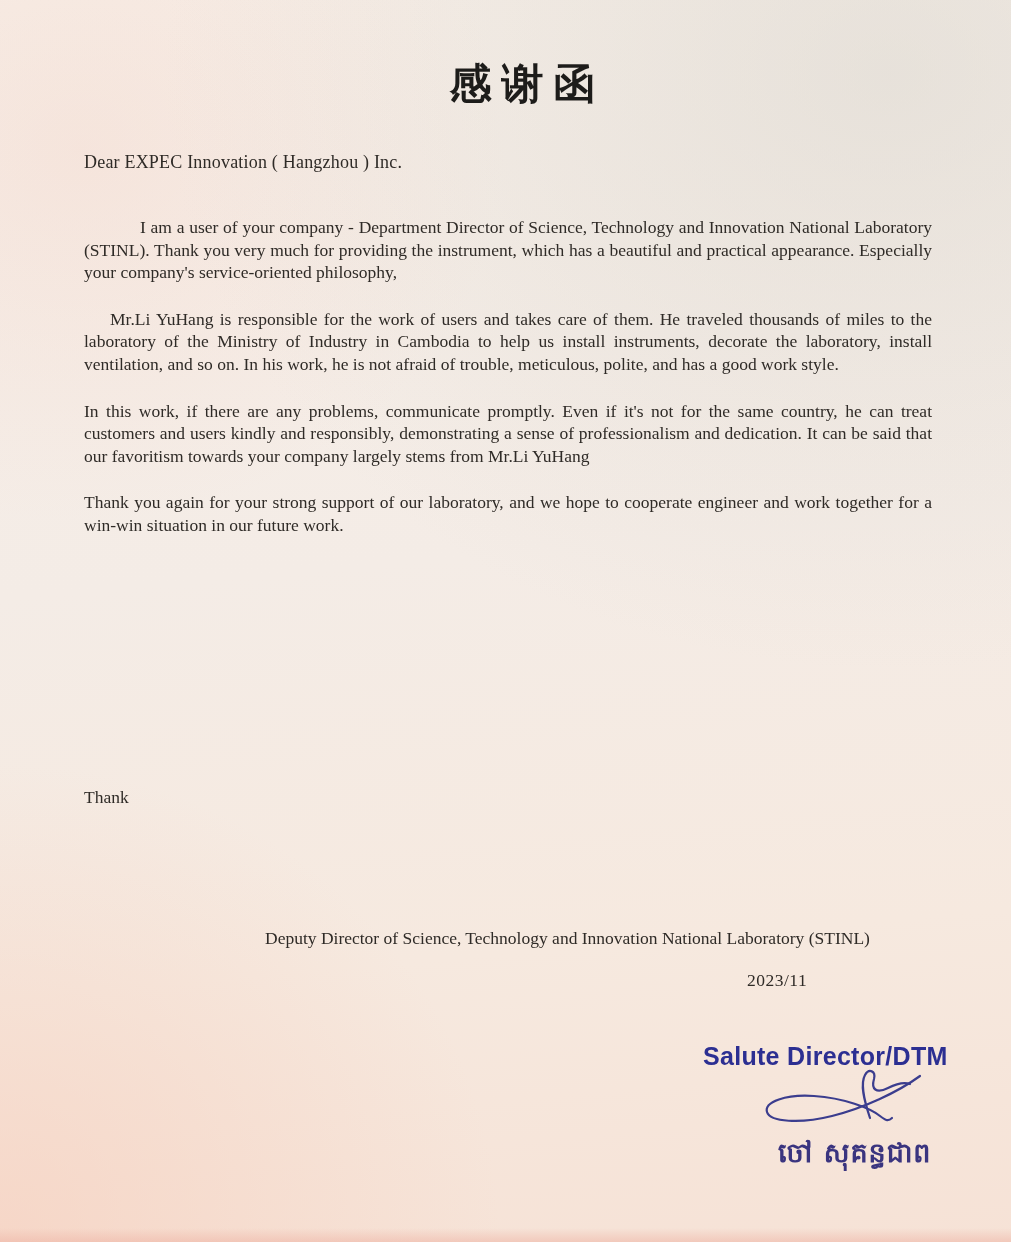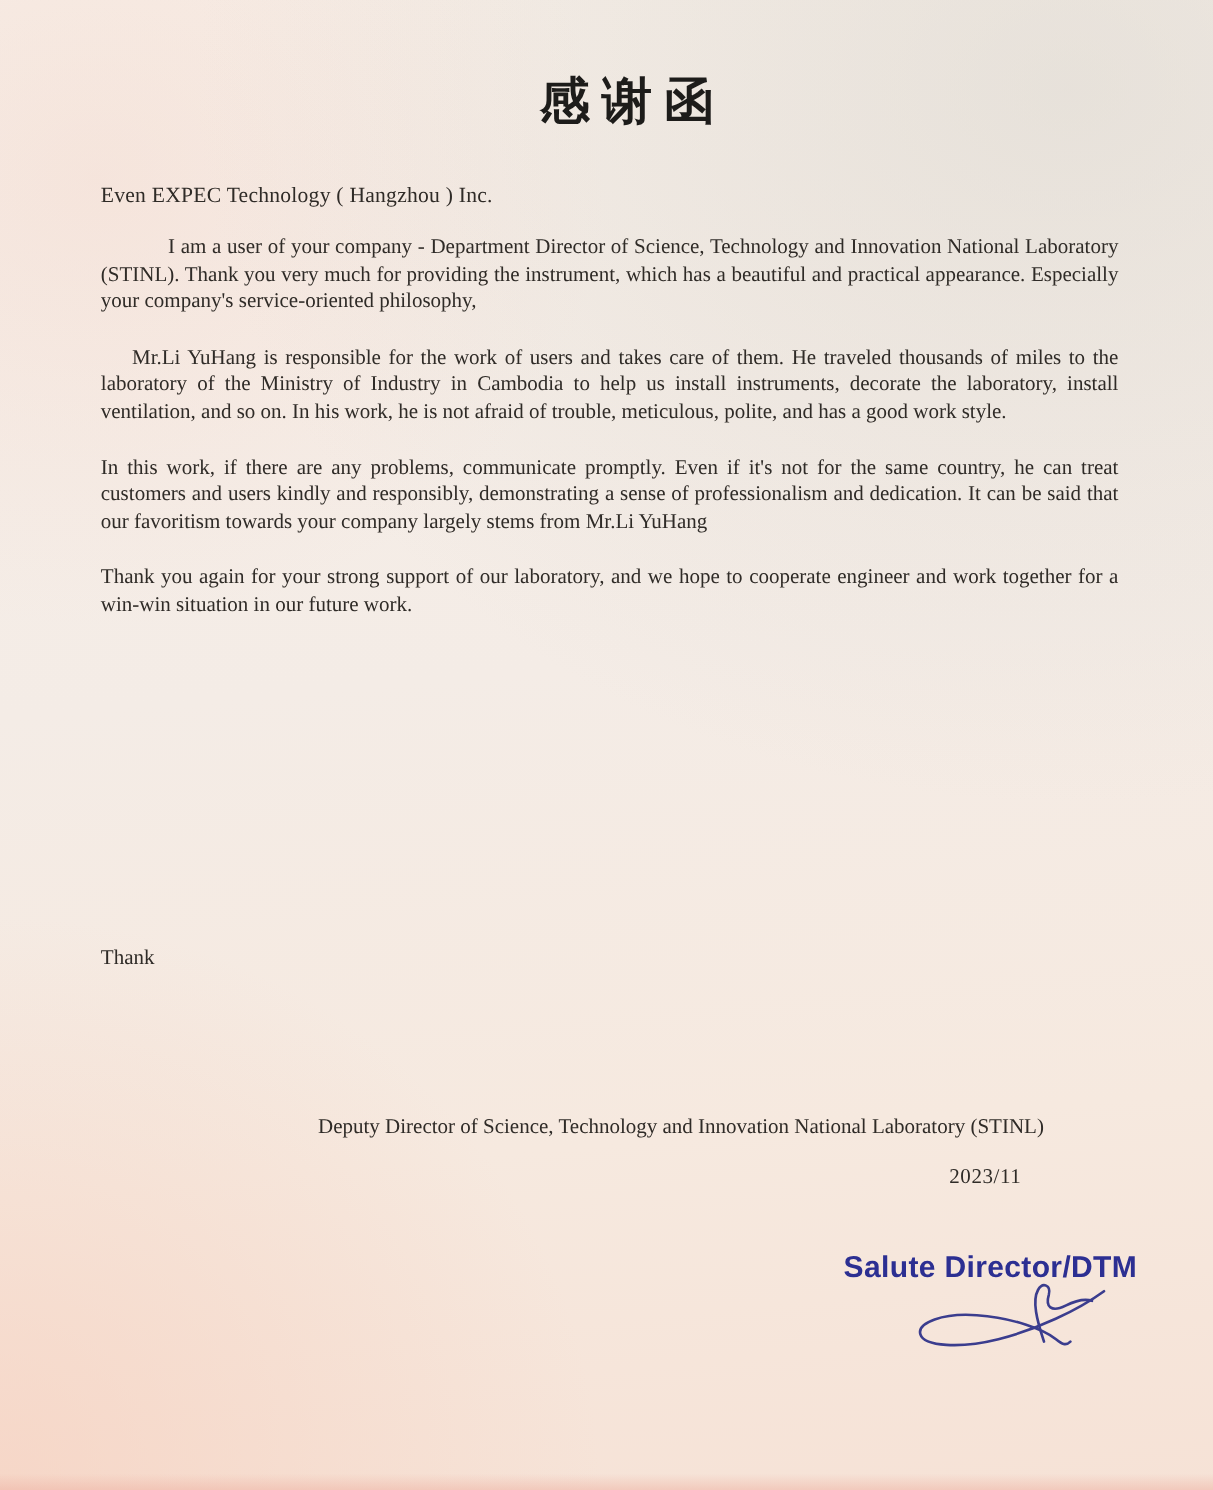--- a/index.html
+++ b/index.html
@@ -25,41 +25,41 @@
     font-family:Liberation Serif, serif;
     font-size:42px;font-weight:700;letter-spacing:10px;
     color:#1d1c1a;
     padding-left:22px;
   }
   .salutation{
     position:absolute;left:84px;top:152px;
     font-size:18px;letter-spacing:0.2px;
   }
   .body{
-    position:absolute;left:84px;top:194px;width:848px;
+    position:absolute;left:84px;top:216px;width:848px;
     font-size:17.5px;line-height:22.6px;
     text-align:justify;
   }
   .para{margin:0 0 24px 0;}
   .para.indent-lg{text-indent:56px;}
   .para.indent-sm{text-indent:26px;}
   .promote{
     position:absolute;left:84px;top:694px;
     font-size:17.5px;
   }
   .closing{
     position:absolute;left:84px;top:787px;
     font-size:17.5px;
   }
   .org-line{
     position:absolute;left:265px;top:928px;
     font-size:17.5px;white-space:nowrap;text-align:right;
   }
   .date-line{
-    position:absolute;left:791px;top:970px;
+    position:absolute;left:747px;top:970px;
     font-size:17.5px;letter-spacing:0.5px;
   }
   .dtm-line{
     position:absolute;left:703px;top:1042px;
     font-family:"Liberation Sans", sans-serif;
     font-size:25px;font-weight:600;letter-spacing:0.3px;
     color:#2c2f92;
   }
   .signature-svg{
     position:absolute;left:752px;top:1066px;
@@ -71,21 +71,21 @@
     font-family:"DejaVu Sans", sans-serif;
   }
 </style>
 </head>
 <body>
 
 <div class="page">
 
   <h1 class="title">感谢函</h1>
 
-  <div class="salutation">Even EXPEC Technology ( Hangzhou ) Inc.</div>
+  <div class="salutation">Dear EXPEC Innovation ( Hangzhou ) Inc.</div>
 
   <div class="body">
     <p class="para indent-lg">I am a user of your company - Department Director of Science, Technology and Innovation National Laboratory (STINL). Thank you very much for providing the instrument, which has a beautiful and practical appearance. Especially your company's service-oriented philosophy,</p>
     <p class="para indent-sm">Mr.Li YuHang is responsible for the work of users and takes care of them. He traveled thousands of miles to the laboratory of the Ministry of Industry in Cambodia to help us install instruments, decorate the laboratory, install ventilation, and so on. In his work, he is not afraid of trouble, meticulous, polite, and has a good work style.</p>
     <p class="para">In this work, if there are any problems, communicate promptly. Even if it's not for the same country, he can treat customers and users kindly and responsibly, demonstrating a sense of professionalism and dedication. It can be said that our favoritism towards your company largely stems from Mr.Li YuHang</p>
     <p class="para">Thank you again for your strong support of our laboratory, and we hope to cooperate engineer and work together for a win-win situation in our future work.</p>
   </div>
 
 
   <div class="closing">Thank</div>
@@ -94,14 +94,15 @@
 
   <div class="date-line">2023/11</div>
 
   <div class="dtm-line">Salute Director/DTM</div>
 
   <svg class="signature-svg" width="180" height="70" viewBox="0 0 180 70" aria-hidden="true">
     <path d="M168,10 C146,26 112,42 80,50 C48,58 18,56 15,46 C12,36 34,28 62,30 C92,32 118,42 128,50 C133,54 136,56 140,52" fill="none" stroke="#3b3d8e" stroke-width="2.2" stroke-linecap="round"></path>
     <path d="M118,52 C112,34 108,18 113,9 C117,2 124,5 122,13 C119,23 124,28 136,22 C144,18 152,16 158,18" fill="none" stroke="#3b3d8e" stroke-width="2.2" stroke-linecap="round"></path>
   </svg>
 
+  <div class="khmer-name">ចៅ សុគន្ធជាព</div>
 
 </div>
 
 </body></html>

